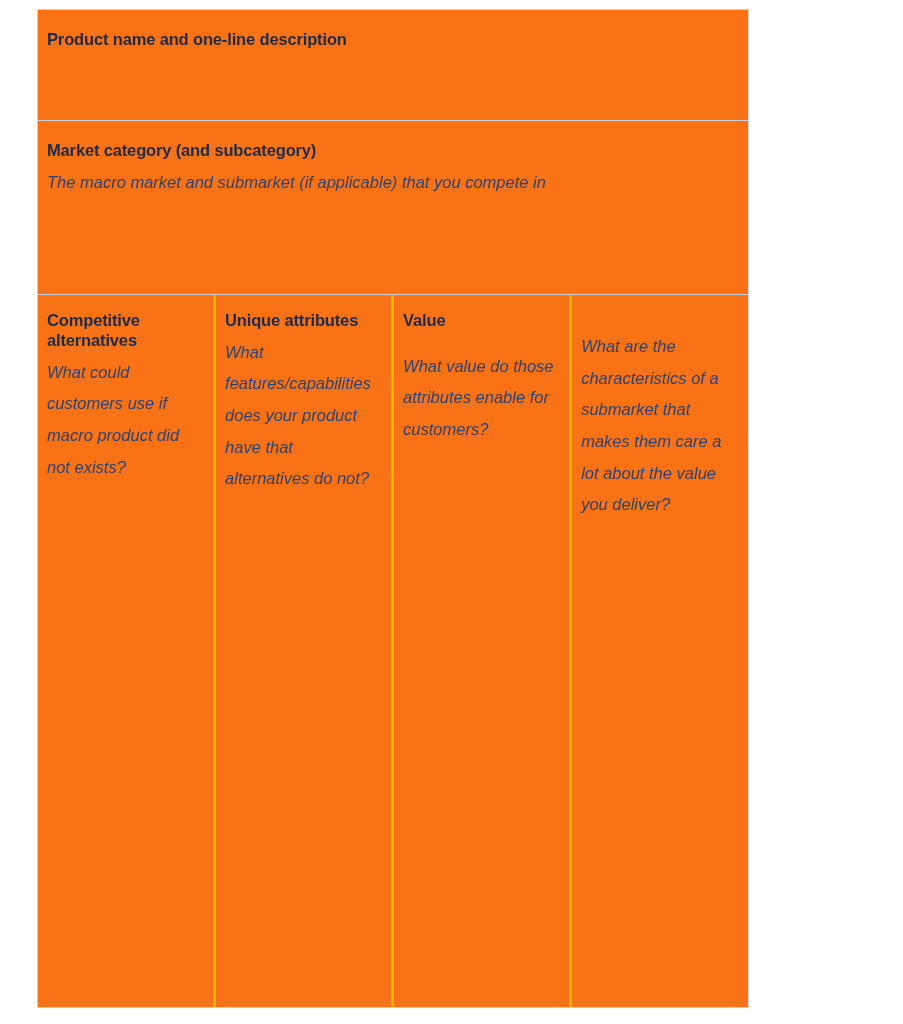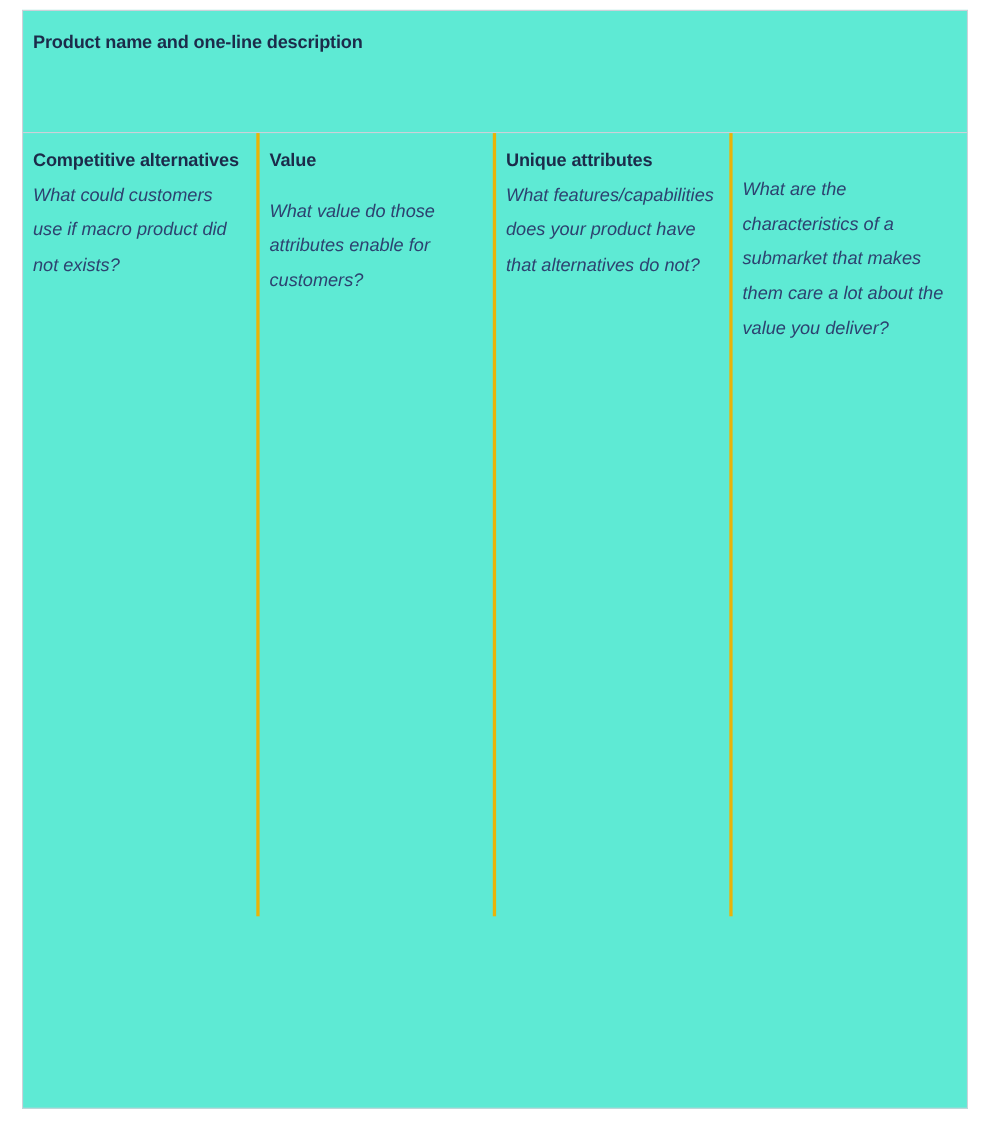--- a/index.html
+++ b/index.html
@@ -11,27 +11,27 @@
   body {
     width: 903px;
     height: 1024px;
     font-family: "Liberation Sans", sans-serif;
     -webkit-font-smoothing: antialiased;
     overflow: hidden;
   }
 
   .sheet {
     position: absolute;
-    left: 20px;
+    left: 37px;
     top: 9px;
-    width: 860px;
+    width: 712px;
     height: 999px;
     box-sizing: border-box;
     border: 1px solid #ccd1d9;
-    background: #5eead4;
+    background: #f97316;
   }
 
   .row {
     box-sizing: border-box;
     display: flex;
     width: 100%;
   }
 
   .row-product {
     height: 111px;
@@ -109,36 +109,42 @@
 <body>
 
 <div class="sheet">
 
   <div class="row row-product">
     <div class="cell cell-full">
       <p class="heading">Product name and one-line description</p>
     </div>
   </div>
 
+  <div class="row row-market">
+    <div class="cell cell-full">
+      <p class="heading">Market category (and subcategory)</p>
+      <p class="subtitle">The macro market and submarket (if applicable) that you compete in</p>
+    </div>
+  </div>
 
   <div class="row row-columns">
 
     <div class="col col-1">
       <p class="heading heading-big">Competitive alternatives</p>
       <p class="body-text">What could customers use if macro product did not exists?</p>
     </div>
 
+    <div class="col col-2">
+      <p class="heading heading-big">Unique attributes</p>
+      <p class="body-text">What features/capabilities does your product have that alternatives do not?</p>
+    </div>
+
     <div class="col col-3">
       <p class="heading heading-big">Value</p>
       <p class="body-text spaced">What value do those attributes enable for customers?</p>
-    </div>
-
-    <div class="col col-2">
-      <p class="heading heading-big">Unique attributes</p>
-      <p class="body-text">What features/capabilities does your product have that alternatives do not?</p>
     </div>
 
     <div class="col col-4">
       <p class="body-text spaced">What are the characteristics of a submarket that makes them care a lot about the value you deliver?</p>
     </div>
 
   </div>
 </div>
 
 </body></html>

